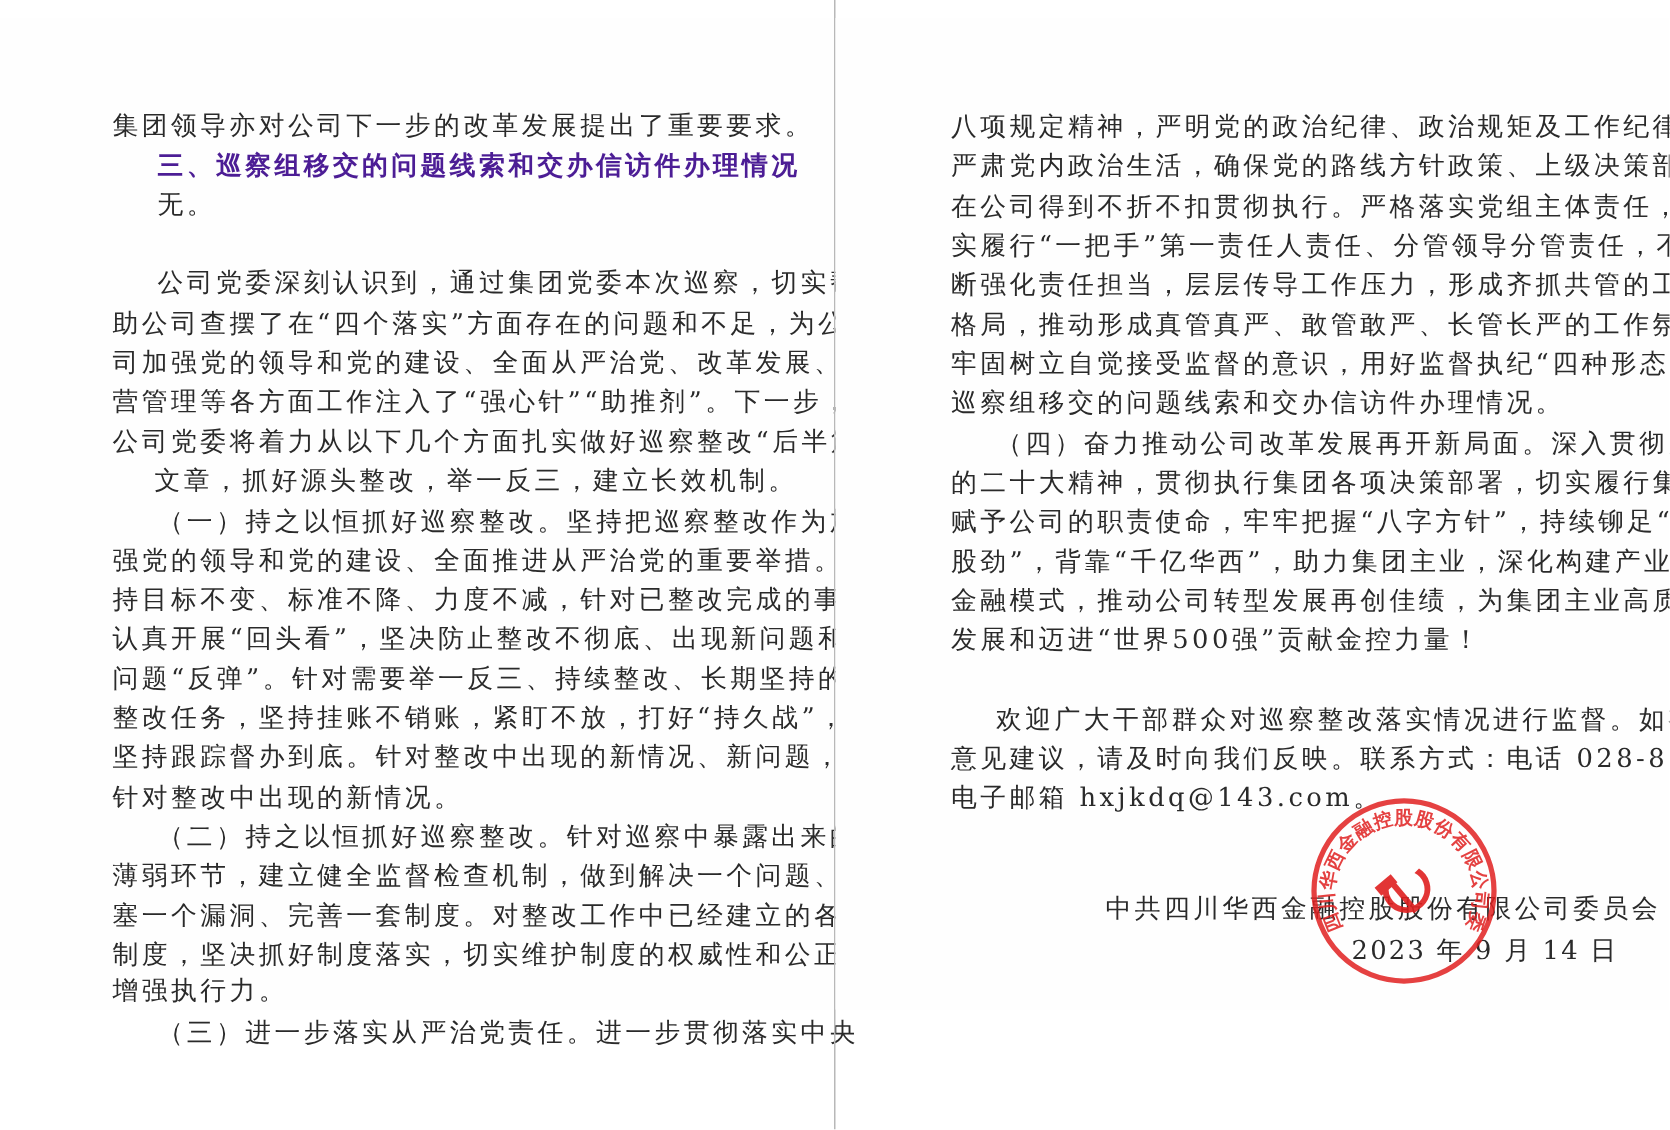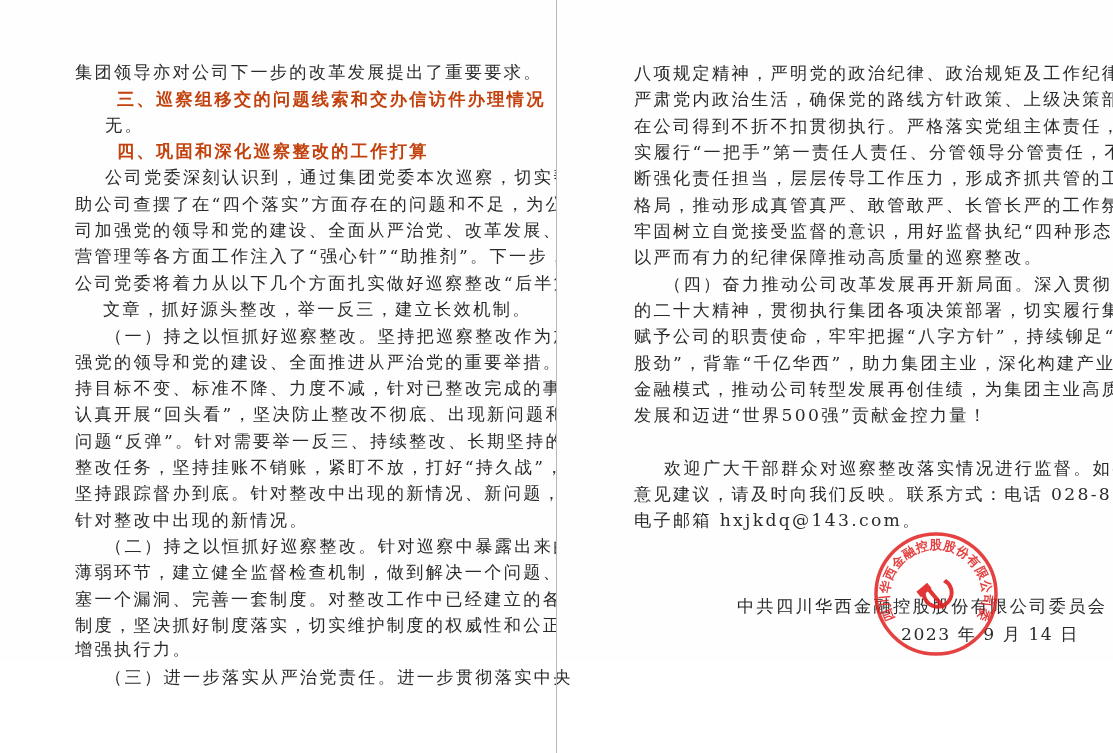--- a/index.html
+++ b/index.html
@@ -1,34 +1,33 @@
 <!DOCTYPE html>
 <html><head>
 <meta charset="utf-8">
 <style>
   html, body { margin:0; padding:0; }
   body { width:1113px; height:753px; background:#ffffff; position:relative; overflow:hidden;
          font-family:"DejaVu Serif","Liberation Serif",serif; color:#2a2a2a; }
-  .page { position:absolute; top:0; height:661px; background:#fefefe; }
+  .page { position:absolute; top:12px; height:661px; background:#fefefe; }
   .page.left { left:0; width:556px; }
   .page.right { left:557px; width:556px; }
   .divider { position:absolute; left:556px; top:0; width:1px; height:753px; background:#b8b8b8; }
   .line { position:absolute; white-space:nowrap; font-size:17.2px; line-height:26px; letter-spacing:2.3px; }
-  .bold { font-family:"DejaVu Sans","Liberation Sans",sans-serif; font-weight:bold; color:#c2410c;margin-left:12px; }
+  .bold { font-family:"DejaVu Sans","Liberation Sans",sans-serif; font-weight:bold; color:#4c1d95; }
   .b { font-weight:normal; font-family:"DejaVu Sans","Liberation Sans",sans-serif; }
   .stamp { position:absolute; left:873px; top:531px; width:126px; height:126px; }
 </style>
 </head>
 <body>
 
 <div class="page left" id="leftPage">
     <div class="line" style="left: 75px; top: 59px;">集团领导亦对公司下一步的改革发展提出了重要要求。</div>
     <div class="line bold" style="left: 105px; top: 86px;">三、巡察组移交的问题线索和交办信访件办理情况</div>
     <div class="line" style="left: 105px; top: 112px;">无。</div>
-    <div class="line bold" style="left: 105px; top: 138px;">四、巩固和深化巡察整改的工作打算</div>
     <div class="line" style="left: 105px; top: 164px;">公司党委深刻认识到，通过集团党委本次巡察，切实帮</div>
     <div class="line" style="left: 75px; top: 191px;">助公司查摆了在“四个落实”方面存在的问题和不足，为公</div>
     <div class="line" style="left: 75px; top: 217px;">司加强党的领导和党的建设、全面从严治党、改革发展、经</div>
     <div class="line" style="left: 75px; top: 243px;">营管理等各方面工作注入了“强心针”“助推剂”。下一步，</div>
     <div class="line" style="left: 75px; top: 270px;">公司党委将着力从以下几个方面扎实做好巡察整改“后半篇”</div>
     <div class="line" style="left: 75px; top: 296px; margin-left: 28px;">文章，抓好源头整改，举一反三，建立长效机制。</div>
     <div class="line" style="left: 105px; top: 323px;"><span class="b">（一）持之以恒抓好巡察整改。</span><span>坚持把巡察整改作为加</span></div>
     <div class="line" style="left: 75px; top: 349px;">强党的领导和党的建设、全面推进从严治党的重要举措。坚</div>
     <div class="line" style="left: 75px; top: 375px;">持目标不变、标准不降、力度不减，针对已整改完成的事项，</div>
     <div class="line" style="left: 75px; top: 401px;">认真开展“回头看”，坚决防止整改不彻底、出现新问题和</div>
@@ -45,21 +44,21 @@
   </div>
 <div class="divider"></div>
 <div class="page right" id="rightPage">
     <div class="line" style="left: 77px; top: 60px;">八项规定精神，严明党的政治纪律、政治规矩及工作纪律，</div>
     <div class="line" style="left: 77px; top: 86px;">严肃党内政治生活，确保党的路线方针政策、上级决策部署</div>
     <div class="line" style="left: 77px; top: 113px;">在公司得到不折不扣贯彻执行。严格落实党组主体责任，切</div>
     <div class="line" style="left: 77px; top: 139px;">实履行“一把手”第一责任人责任、分管领导分管责任，不</div>
     <div class="line" style="left: 77px; top: 165px;">断强化责任担当，层层传导工作压力，形成齐抓共管的工作</div>
     <div class="line" style="left: 77px; top: 192px;">格局，推动形成真管真严、敢管敢严、长管长严的工作氛围。</div>
     <div class="line" style="left: 77px; top: 218px;">牢固树立自觉接受监督的意识，用好监督执纪“四种形态”，</div>
-    <div class="line" style="left: 77px; top: 244px;">以严而有力的纪律保障推动高质量的巡察整改。</div>
+    <div class="line" style="left: 77px; top: 244px;">巡察组移交的问题线索和交办信访件办理情况。</div>
     <div class="line" style="left: 107px; top: 271px;"><span class="b">（四）奋力推动公司改革发展再开新局面。</span><span>深入贯彻党</span></div>
     <div class="line" style="left: 77px; top: 297px;">的二十大精神，贯彻执行集团各项决策部署，切实履行集团</div>
     <div class="line" style="left: 77px; top: 323px;">赋予公司的职责使命，牢牢把握“八字方针”，持续铆足“三</div>
     <div class="line" style="left: 77px; top: 350px;">股劲”，背靠“千亿华西”，助力集团主业，深化构建产业链</div>
     <div class="line" style="left: 77px; top: 376px;">金融模式，推动公司转型发展再创佳绩，为集团主业高质量</div>
     <div class="line" style="left: 77px; top: 402px;">发展和迈进“世界500强”贡献金控力量！</div>
     <div class="line" style="left: 107px; top: 455px;">欢迎广大干部群众对巡察整改落实情况进行监督。如有</div>
     <div class="line" style="left: 77px; top: 481px;">意见建议，请及时向我们反映。联系方式：电话 028-87657151；</div>
     <div class="line" style="left: 77px; top: 507px;">电子邮箱 hxjkdq@143.com。</div>
   </div>

